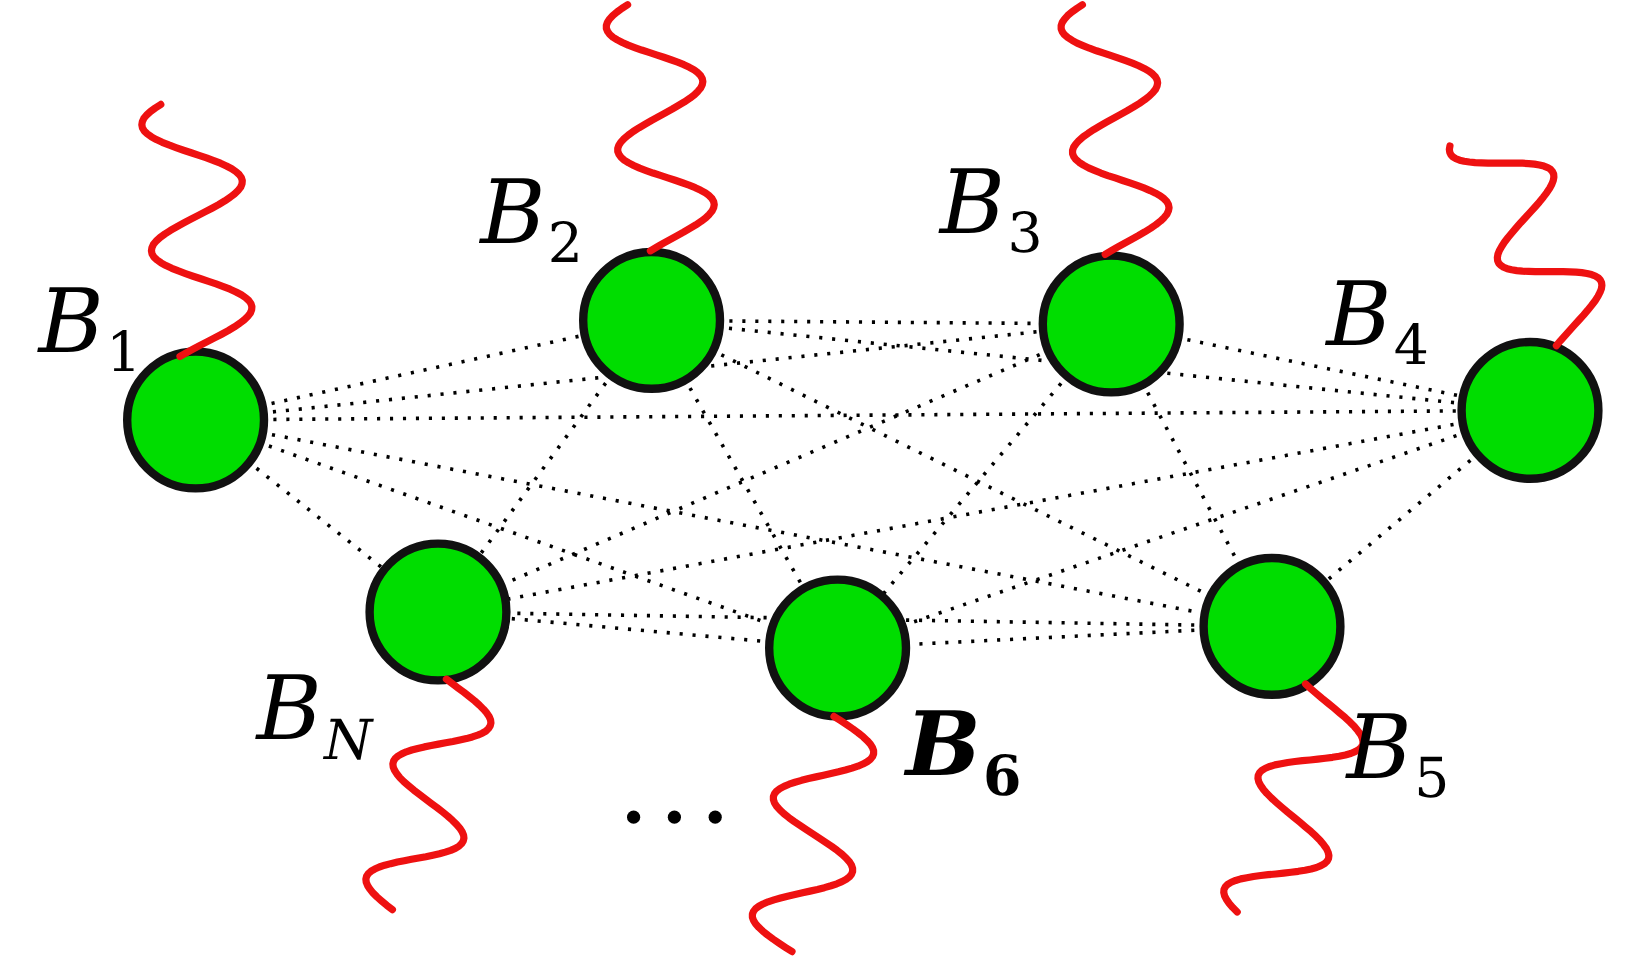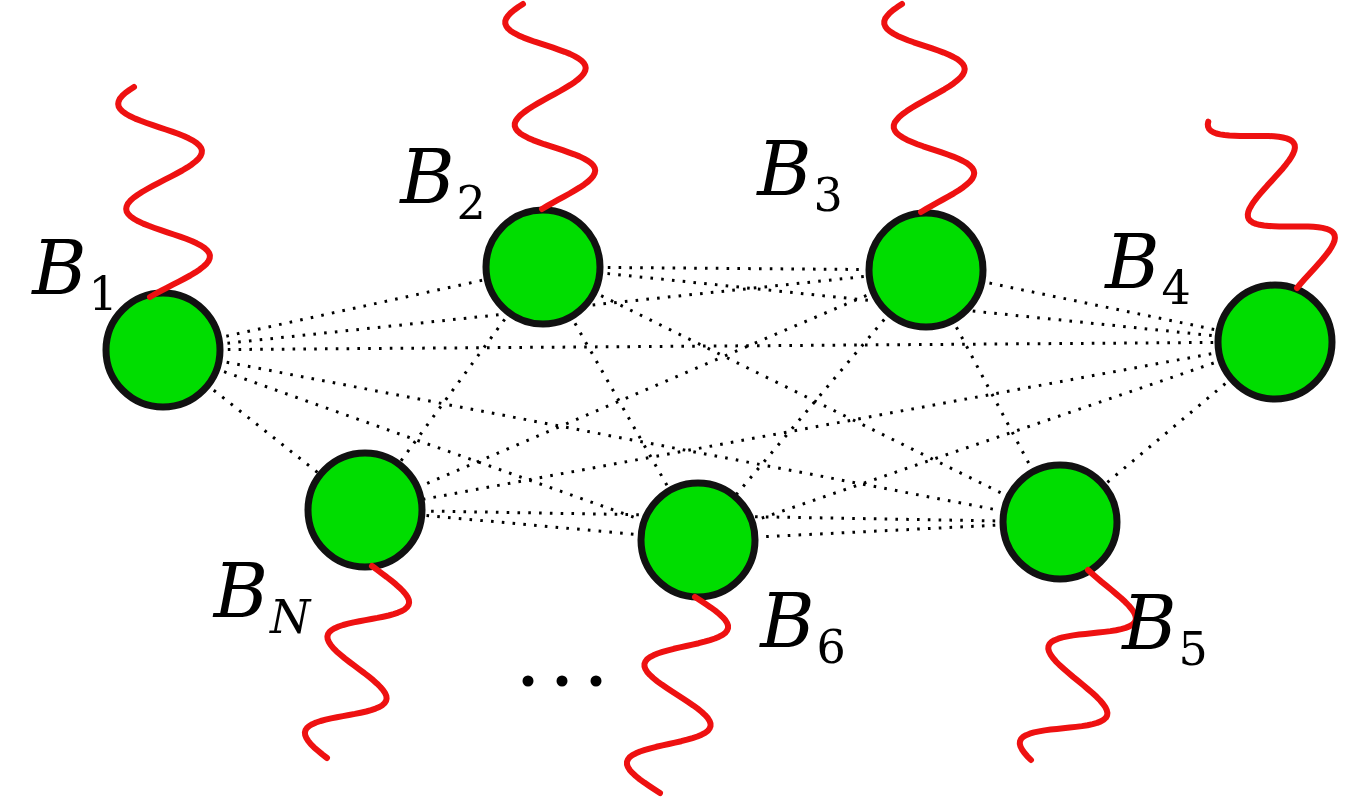--- a/index.html
+++ b/index.html
@@ -98,19 +98,19 @@
       <path d="M1088 570 L1092.2 573.8 L1096.8 577.8 L1101.6 581.9 L1106.6 585.9 L1111.6 590.0 L1116.4 594.1 L1121.0 598.0 L1125.1 601.8 L1128.7 605.5 L1131.6 609.0 L1133.9 612.2 L1135.3 615.3 L1135.9 618.0 L1135.6 620.5 L1134.4 622.7 L1132.3 624.7 L1129.3 626.4 L1125.6 627.9 L1121.1 629.1 L1116.0 630.2 L1110.4 631.1 L1104.4 631.9 L1098.2 632.6 L1091.7 633.3 L1085.3 633.9 L1079.1 634.6 L1073.1 635.4 L1067.6 636.4 L1062.5 637.4 L1058.2 638.7 L1054.5 640.2 L1051.6 641.9 L1049.6 643.9 L1048.5 646.2 L1048.3 648.7 L1049.0 651.5 L1050.5 654.5 L1052.8 657.8 L1055.8 661.3 L1059.5 665.0 L1063.7 668.8 L1068.3 672.8 L1073.1 676.9 L1078.1 680.9 L1083.1 685.0 L1087.9 689.1 L1092.5 693.0 L1096.6 696.8 L1100.2 700.5 L1103.1 704.0 L1105.4 707.2 L1106.8 710.3 L1107.4 713.0 L1107.1 715.5 L1105.9 717.7 L1103.8 719.7 L1100.8 721.4 L1097.1 722.9 L1092.6 724.1 L1087.5 725.2 L1081.9 726.1 L1075.9 726.9 L1069.7 727.6 L1063.2 728.3 L1056.8 728.9 L1050.6 729.6 L1044.6 730.4 L1039.1 731.4 L1034.0 732.4 L1029.7 733.7 L1026.0 735.2 L1023.1 736.9 L1021.1 738.9 L1020.0 741.2 L1019.8 743.7 L1020.5 746.5 L1022.0 749.5 L1024.3 752.8 L1027.3 756.3 L1031.0 760.0" class="photon-wave"></path>
       <path d="M695 597 L700.4 600.5 L705.7 604.0 L710.7 607.4 L715.2 610.7 L719.3 614.0 L722.6 617.1 L725.3 620.1 L727.1 623.0 L728.0 625.6 L728.0 628.2 L727.1 630.5 L725.3 632.8 L722.6 634.8 L719.1 636.7 L714.9 638.5 L710.0 640.1 L704.5 641.7 L698.7 643.2 L692.5 644.6 L686.3 646.0 L680.0 647.4 L673.8 648.8 L668.0 650.3 L662.5 651.9 L657.6 653.5 L653.4 655.3 L649.9 657.2 L647.2 659.2 L645.4 661.5 L644.5 663.8 L644.5 666.4 L645.4 669.0 L647.2 671.9 L649.9 674.9 L653.2 678.0 L657.3 681.3 L661.8 684.6 L666.8 688.0 L672.1 691.5 L677.5 695.0 L682.9 698.5 L688.2 702.0 L693.2 705.4 L697.7 708.7 L701.8 712.0 L705.1 715.1 L707.8 718.1 L709.6 721.0 L710.5 723.6 L710.5 726.2 L709.6 728.5 L707.8 730.8 L705.1 732.8 L701.6 734.7 L697.4 736.5 L692.5 738.1 L687.0 739.7 L681.2 741.2 L675.0 742.6 L668.8 744.0 L662.5 745.4 L656.3 746.8 L650.5 748.3 L645.0 749.9 L640.1 751.5 L635.9 753.3 L632.4 755.2 L629.7 757.2 L627.9 759.5 L627.0 761.8 L627.0 764.4 L627.9 767.0 L629.7 769.9 L632.4 772.9 L635.7 776.0 L639.8 779.3 L644.3 782.6 L649.3 786.0 L654.6 789.5 L660.0 793.0" class="photon-wave"></path>
       <path d="M372 566 L376.9 569.7 L381.8 573.4 L386.7 577.0 L391.4 580.7 L395.7 584.2 L399.6 587.7 L402.9 591.0 L405.6 594.1 L407.6 597.1 L408.8 599.9 L409.1 602.5 L408.5 604.9 L407.1 607.1 L404.9 609.2 L401.9 611.0 L398.1 612.6 L393.6 614.1 L388.7 615.5 L383.2 616.7 L377.4 617.9 L371.4 619.0 L365.4 620.1 L359.4 621.3 L353.6 622.4 L348.1 623.7 L343.1 625.0 L338.6 626.5 L334.8 628.2 L331.7 630.0 L329.4 632.0 L328.0 634.2 L327.4 636.6 L327.7 639.2 L328.8 641.9 L330.7 644.9 L333.3 648.1 L336.6 651.4 L340.5 654.8 L344.8 658.4 L349.5 662.0 L354.4 665.7 L359.3 669.4 L364.2 673.0 L368.9 676.7 L373.2 680.2 L377.1 683.7 L380.4 687.0 L383.1 690.1 L385.1 693.1 L386.3 695.9 L386.6 698.5 L386.0 700.9 L384.6 703.1 L382.4 705.2 L379.4 707.0 L375.6 708.6 L371.1 710.1 L366.2 711.5 L360.7 712.7 L354.9 713.9 L348.9 715.0 L342.9 716.1 L336.9 717.3 L331.1 718.4 L325.6 719.7 L320.6 721.0 L316.1 722.5 L312.3 724.2 L309.2 726.0 L306.9 728.0 L305.5 730.2 L304.9 732.6 L305.2 735.2 L306.3 737.9 L308.2 740.9 L310.8 744.1 L314.1 747.4 L318.0 750.8 L322.3 754.4 L327.0 758.0" class="photon-wave"></path>
       <circle cx="528" cy="681" r="5.5" class="ellipsis-dot"></circle>
       <circle cx="562" cy="681" r="5.5" class="ellipsis-dot"></circle>
       <circle cx="596" cy="681" r="5.5" class="ellipsis-dot"></circle>
     </svg>
   <div id="labels">
       <div class="node-label" style="left: 75px; top: 277px;"><span class="main">B</span><span class="sub">1</span></div>
       <div class="node-label" style="left: 427px; top: 186px; margin-left: 16px;"><span class="main">B</span><span class="sub">2</span></div>
-      <div class="node-label" style="left: 800px; top: 178px;"><span class="main">B</span><span class="sub">3</span></div>
+      <div class="node-label" style="left: 826px; top: 178px;"><span class="main">B</span><span class="sub">3</span></div>
       <div class="node-label" style="left: 1148px; top: 227px; margin-top: 44px;"><span class="main">B</span><span class="sub">4</span></div>
       <div class="node-label" style="left: 1165px; top: 632px;"><span class="main">B</span><span class="sub">5</span></div>
-      <div class="node-label" style="left: 803px; top: 630px;"><span class="main">B</span><span class="sub">6</span></div>
+      <div class="node-label" style="left: 803px; top: 630px; font-weight: bold;"><span class="main">B</span><span class="sub">6</span></div>
       <div class="node-label" style="left: 262px; top: 600px;"><span class="main">B</span><span class="sub it">N</span></div>
     </div>
 </div>
 
 </body></html>

